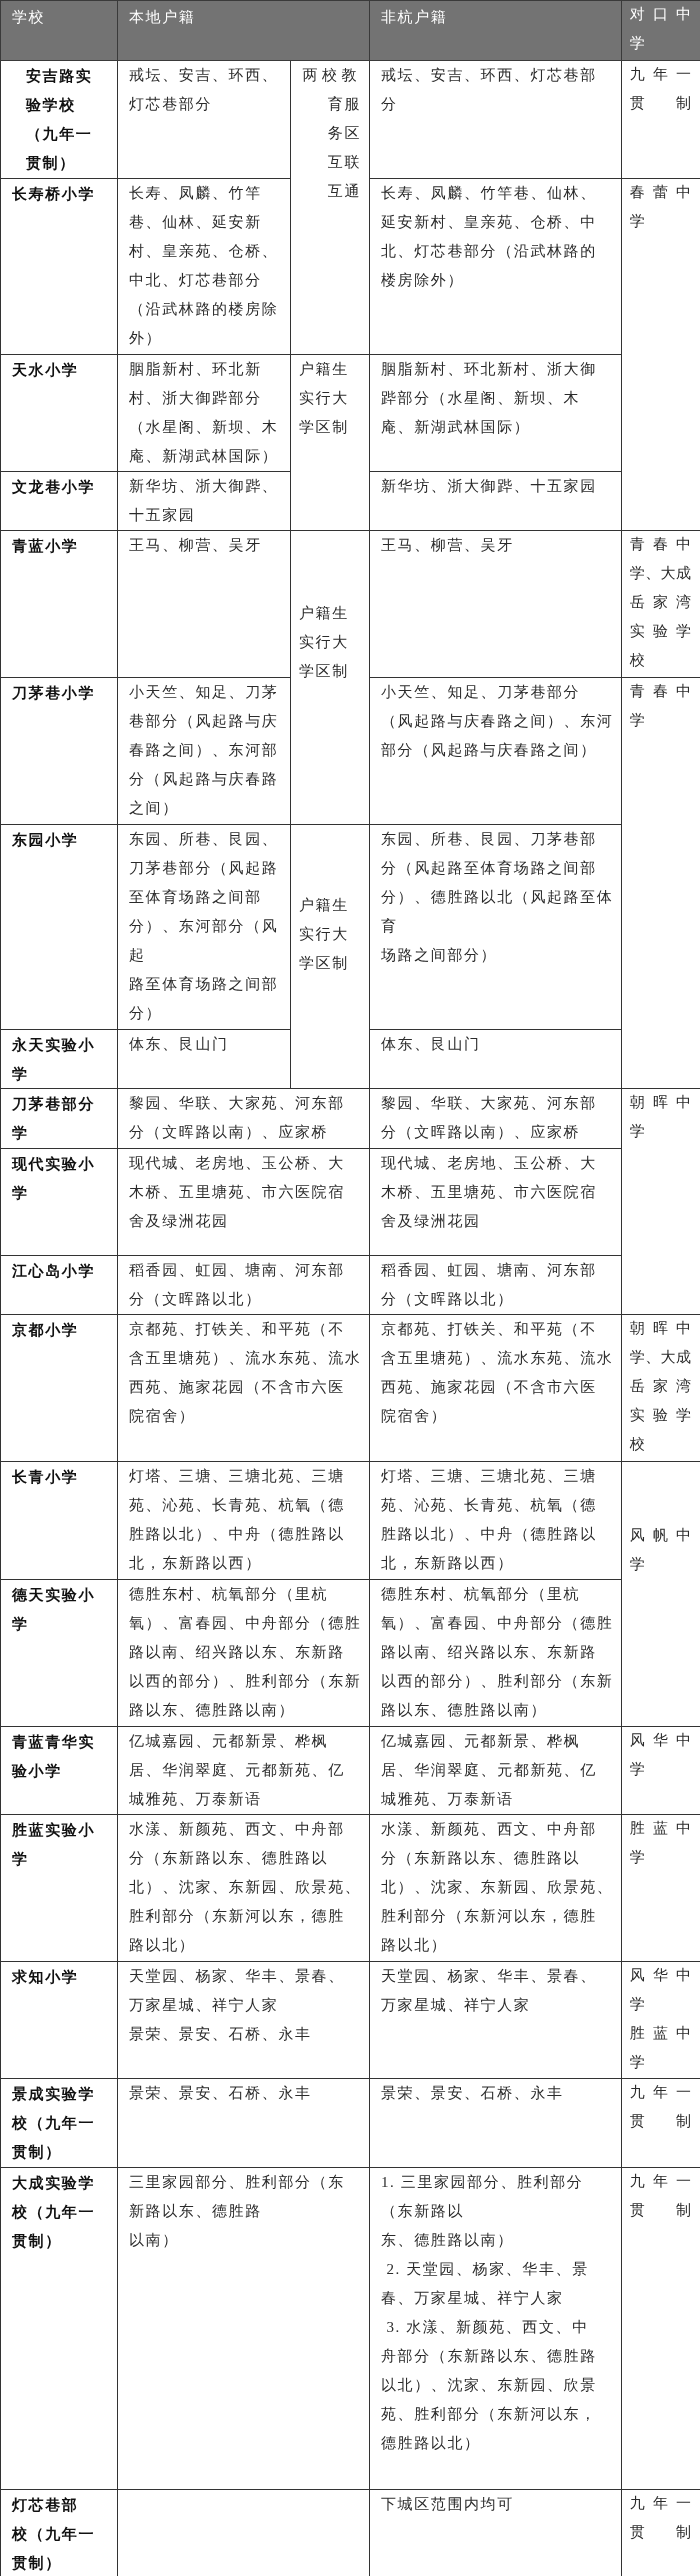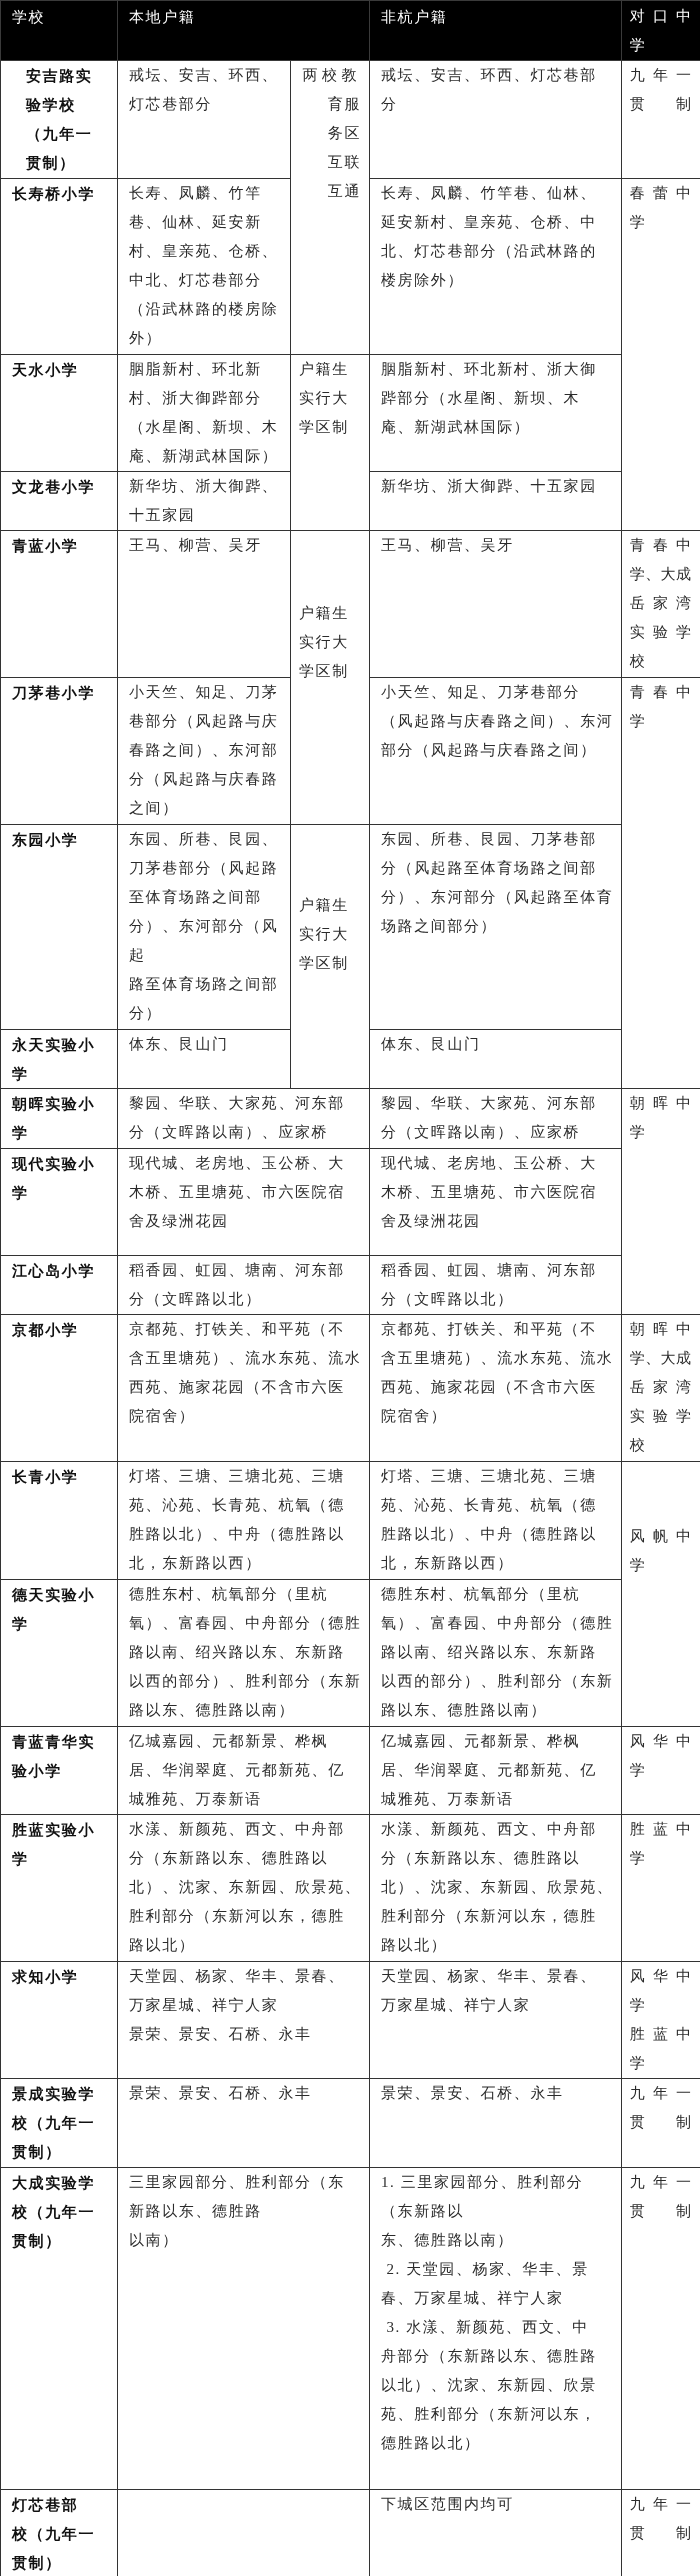--- a/index.html
+++ b/index.html
@@ -15,21 +15,21 @@
     vertical-align: top;
     padding: 0 3.9px 0 11px;
     font-size: 15px;
     line-height: 29px;
     letter-spacing: 1.6px;
     white-space: pre-wrap;
     word-break: normal;
     overflow: hidden;
   }
   th {
-    background: #000000;
+    background: #737373;
     color: #ffffff;
     font-weight: normal;
     text-align: left;
     padding-top: 1.3px;
     font-family: "Liberation Sans", "DejaVu Sans", sans-serif;
     border-color: #3a3a3a;
   }
   td { color: #2b2b2b; font-family: "Liberation Serif", "DejaVu Serif", serif; background: #ffffff; }
   td.sch {
     font-family: "Liberation Sans", "DejaVu Sans", sans-serif;
@@ -38,20 +38,21 @@
   }
   td.sch.indent { padding-left: 25px; }
   td.pol { padding: 0 8px; }
   td.pol.right { text-align: right; }
   td.pol.right::first-line { letter-spacing: 4.5px; }
   .mid, th.mid, td.mid {
     padding: 0 9px 0 7.8px;
     letter-spacing: 0;
     text-align: justify;
     text-align-last: justify;
+    font-family: Liberation Mono, monospace;
   }
   .vmid { vertical-align: middle; }
 </style>
 </head>
 <body>
 
 <table class="district">
   <colgroup>
     <col style="width:117px">
     <col style="width:173px">
@@ -160,33 +161,33 @@
 至体育场路之间部
 分）、东河部分（风
 起
 路至体育场路之间部
 分）</td>
       <td class="pol vmid" rowspan="2" style="padding-bottom:45px">户籍生
 实行大
 学区制</td>
       <td class="area">东园、所巷、艮园、刀茅巷部
 分（风起路至体育场路之间部
-分）、东河部分（风起路至体育
+分）、德胜路以北（风起路至体育
 场路之间部分）</td>
     </tr>
 
     <tr style="height:58px">
       <td class="sch">永天实验小
 学</td>
       <td class="area">体东、艮山门</td>
       <td class="area">体东、艮山门</td>
     </tr>
 
     <tr style="height:60px">
-      <td class="sch">朝晖实验小
+      <td class="sch">刀茅巷部分
 学</td>
       <td class="area" colspan="2">黎园、华联、大家苑、河东部
 分（文晖路以南）、应家桥</td>
       <td class="area">黎园、华联、大家苑、河东部
 分（文晖路以南）、应家桥</td>
       <td class="mid" rowspan="3">朝晖中
 学</td>
     </tr>
 
     <tr style="height:107px">

